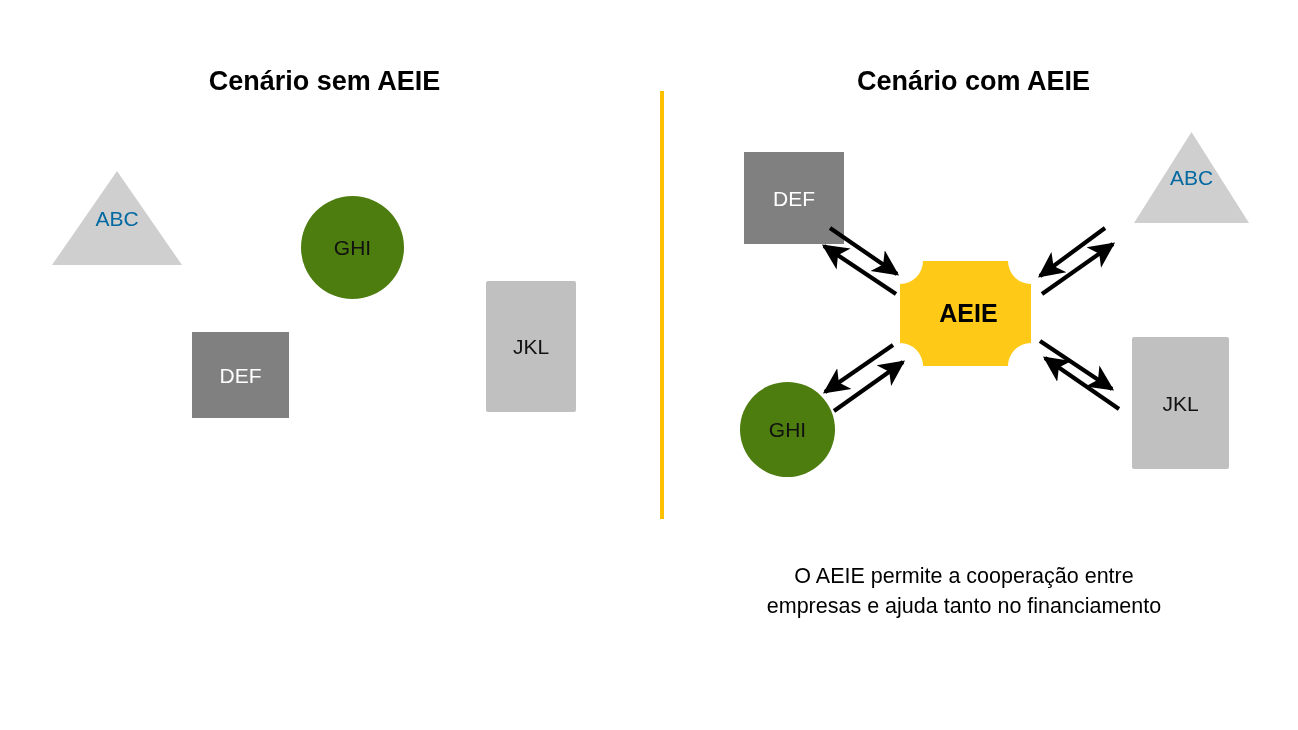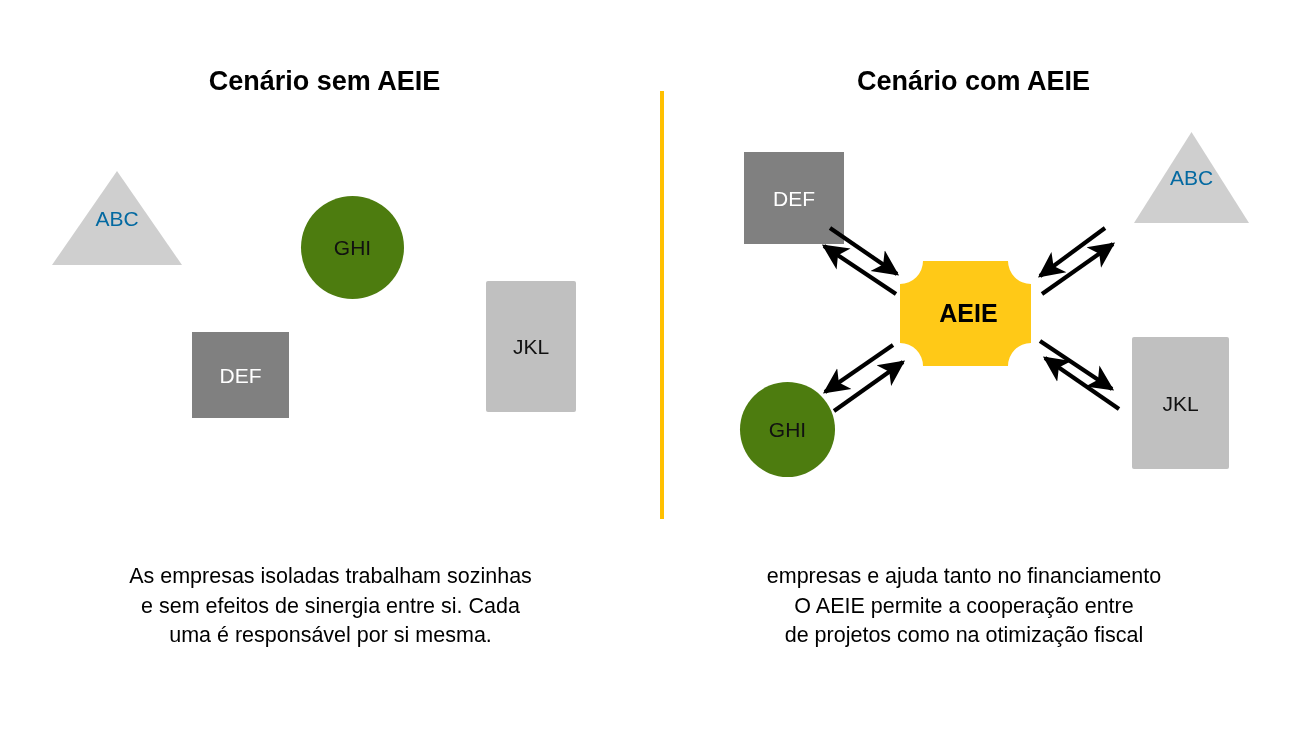--- a/index.html
+++ b/index.html
@@ -200,25 +200,19 @@
       <line x1="1042" y1="294" x2="1113" y2="244"></line>
 
       <line x1="893" y1="345" x2="825" y2="392"></line>
       <line x1="834" y1="411" x2="903" y2="362"></line>
 
       <line x1="1040" y1="341" x2="1112" y2="389"></line>
       <line x1="1119" y1="409" x2="1045" y2="358"></line>
     </g>
   </svg>
 
-  <div class="caption" id="caption-left">
-    <span class="caption-line">As empresas isoladas trabalham sozinhas</span>
-    <span class="caption-line">e sem efeitos de sinergia entre si. Cada</span>
-    <span class="caption-line">uma é responsável por si mesma.</span>
-  </div>
 
   <div class="caption" id="caption-right">
+    <span class="caption-line">O AEIE permite a cooperação entre</span>
     <span class="caption-line">empresas e ajuda tanto no financiamento</span>
-    <span class="caption-line">O AEIE permite a cooperação entre</span>
-    <span class="caption-line">de projetos como na otimização fiscal</span>
   </div>
 
 </div>
 
 </body></html>

